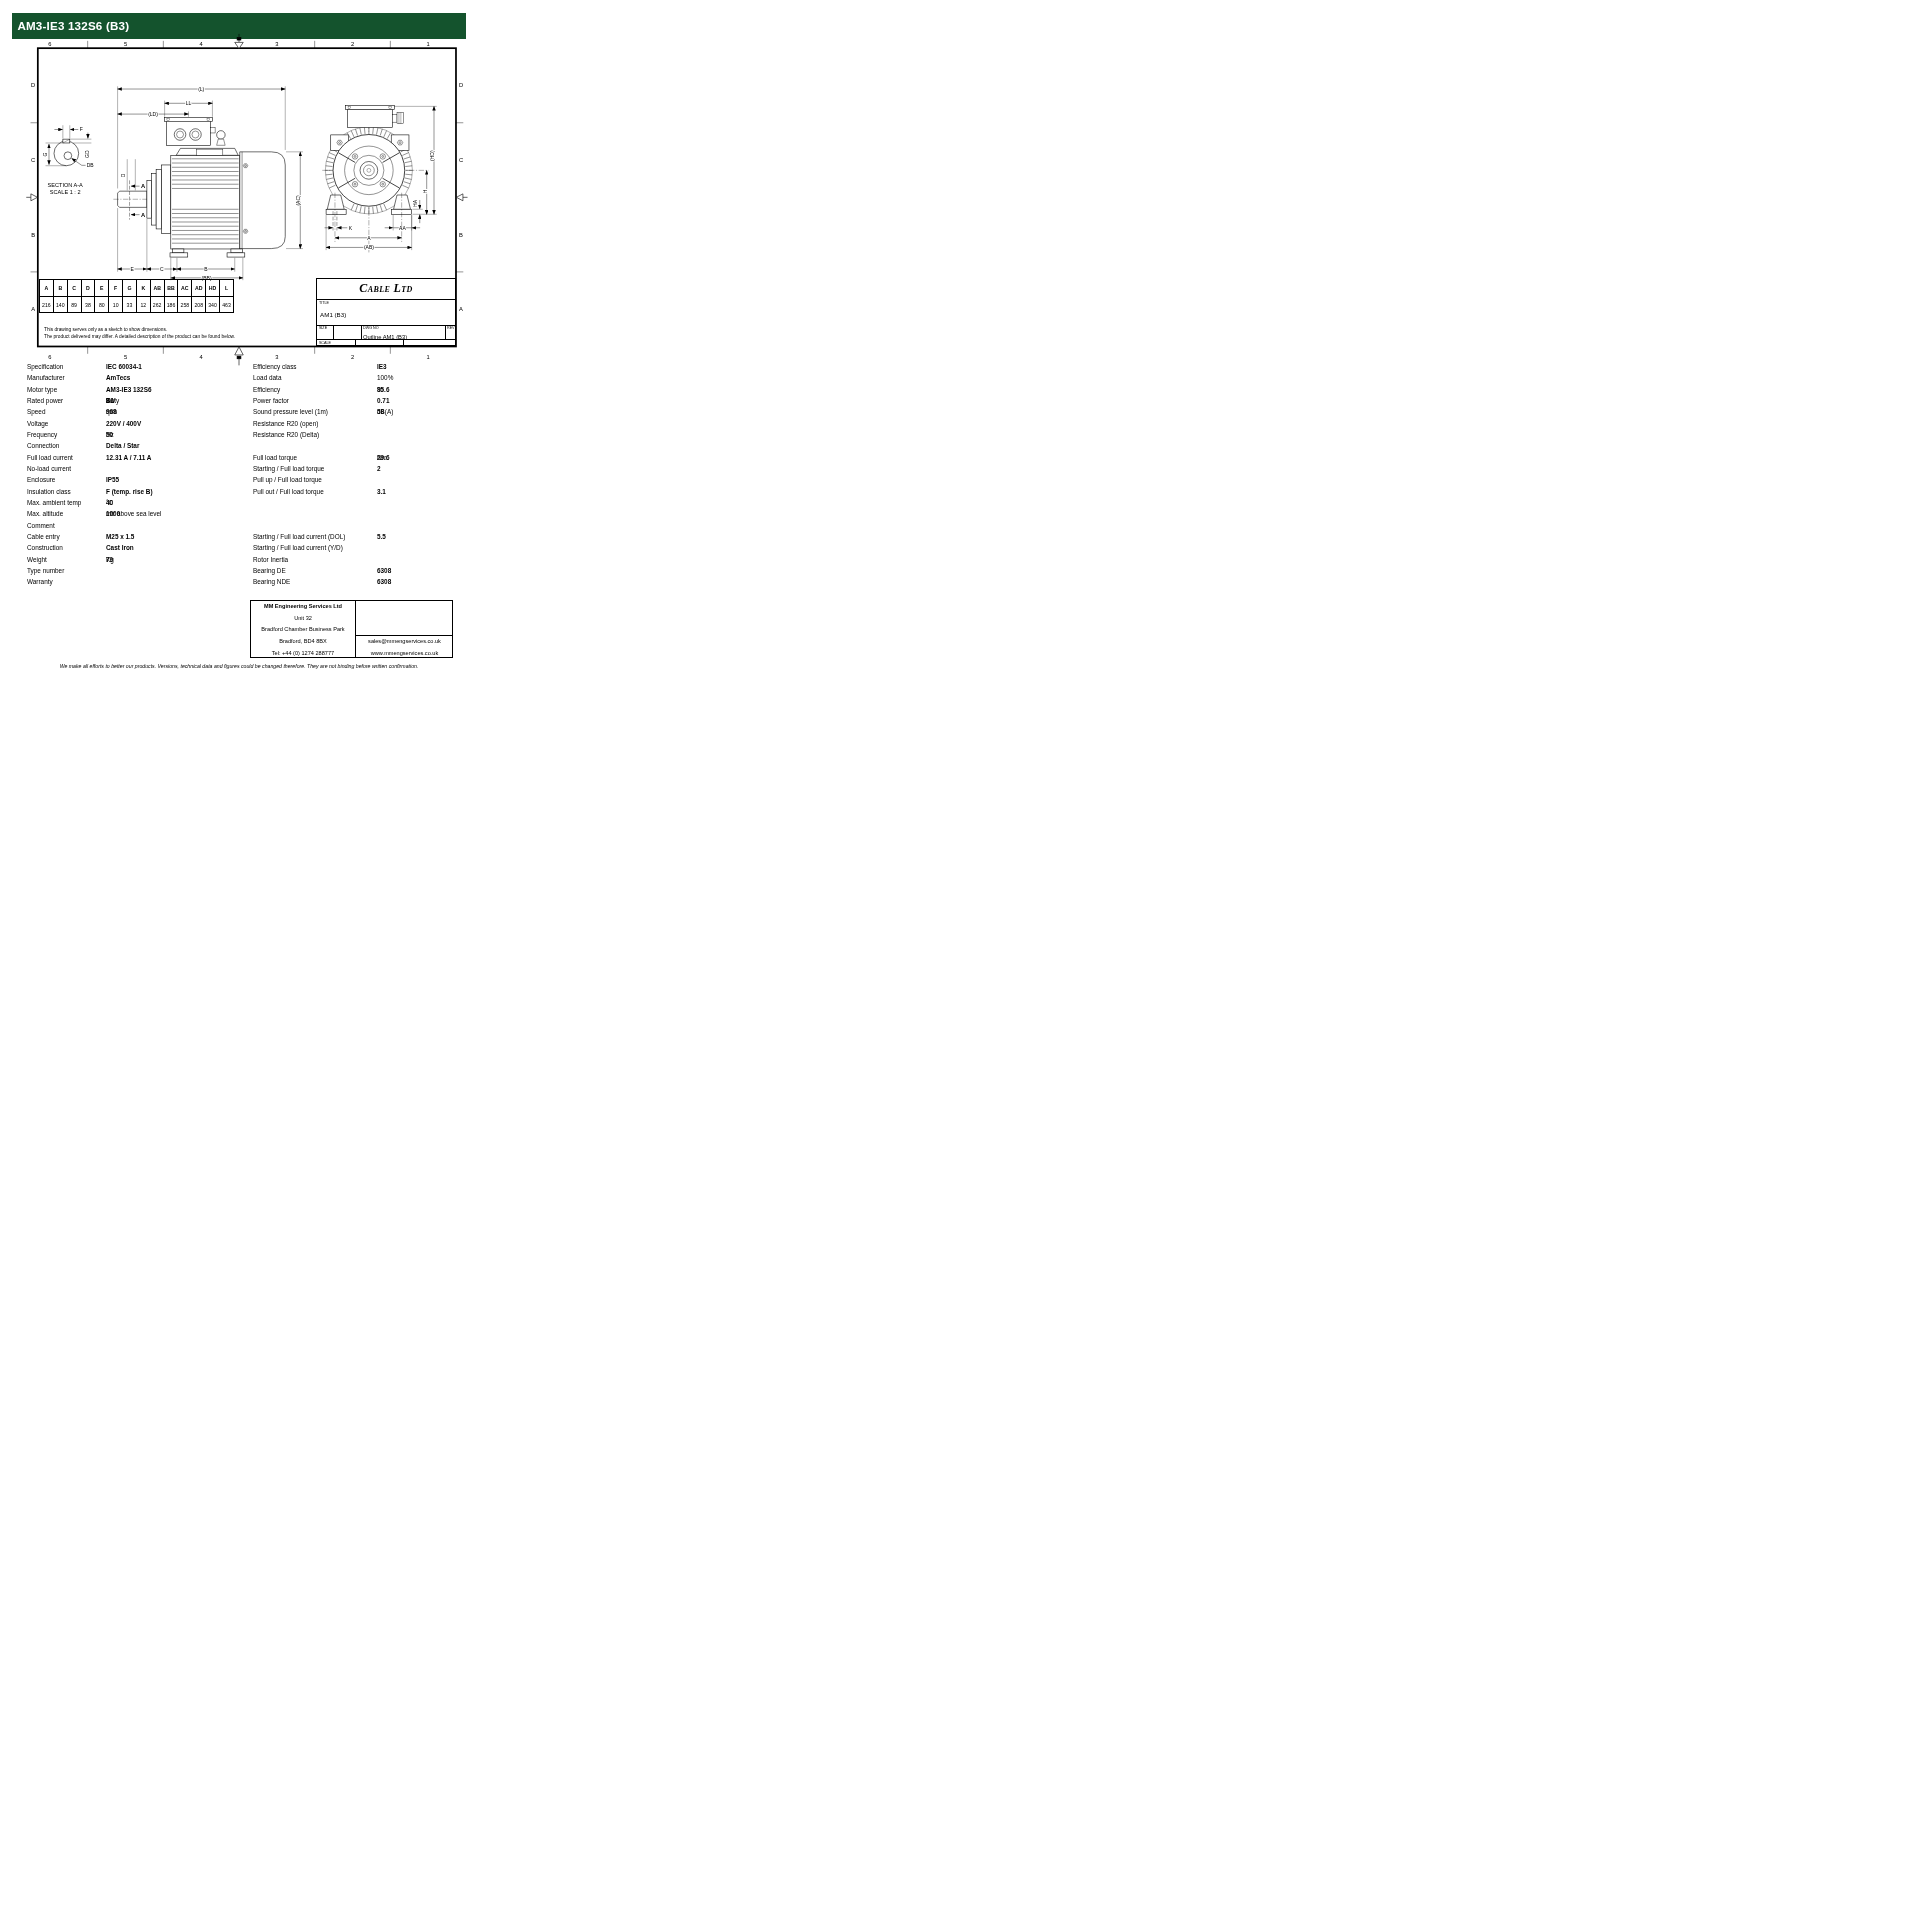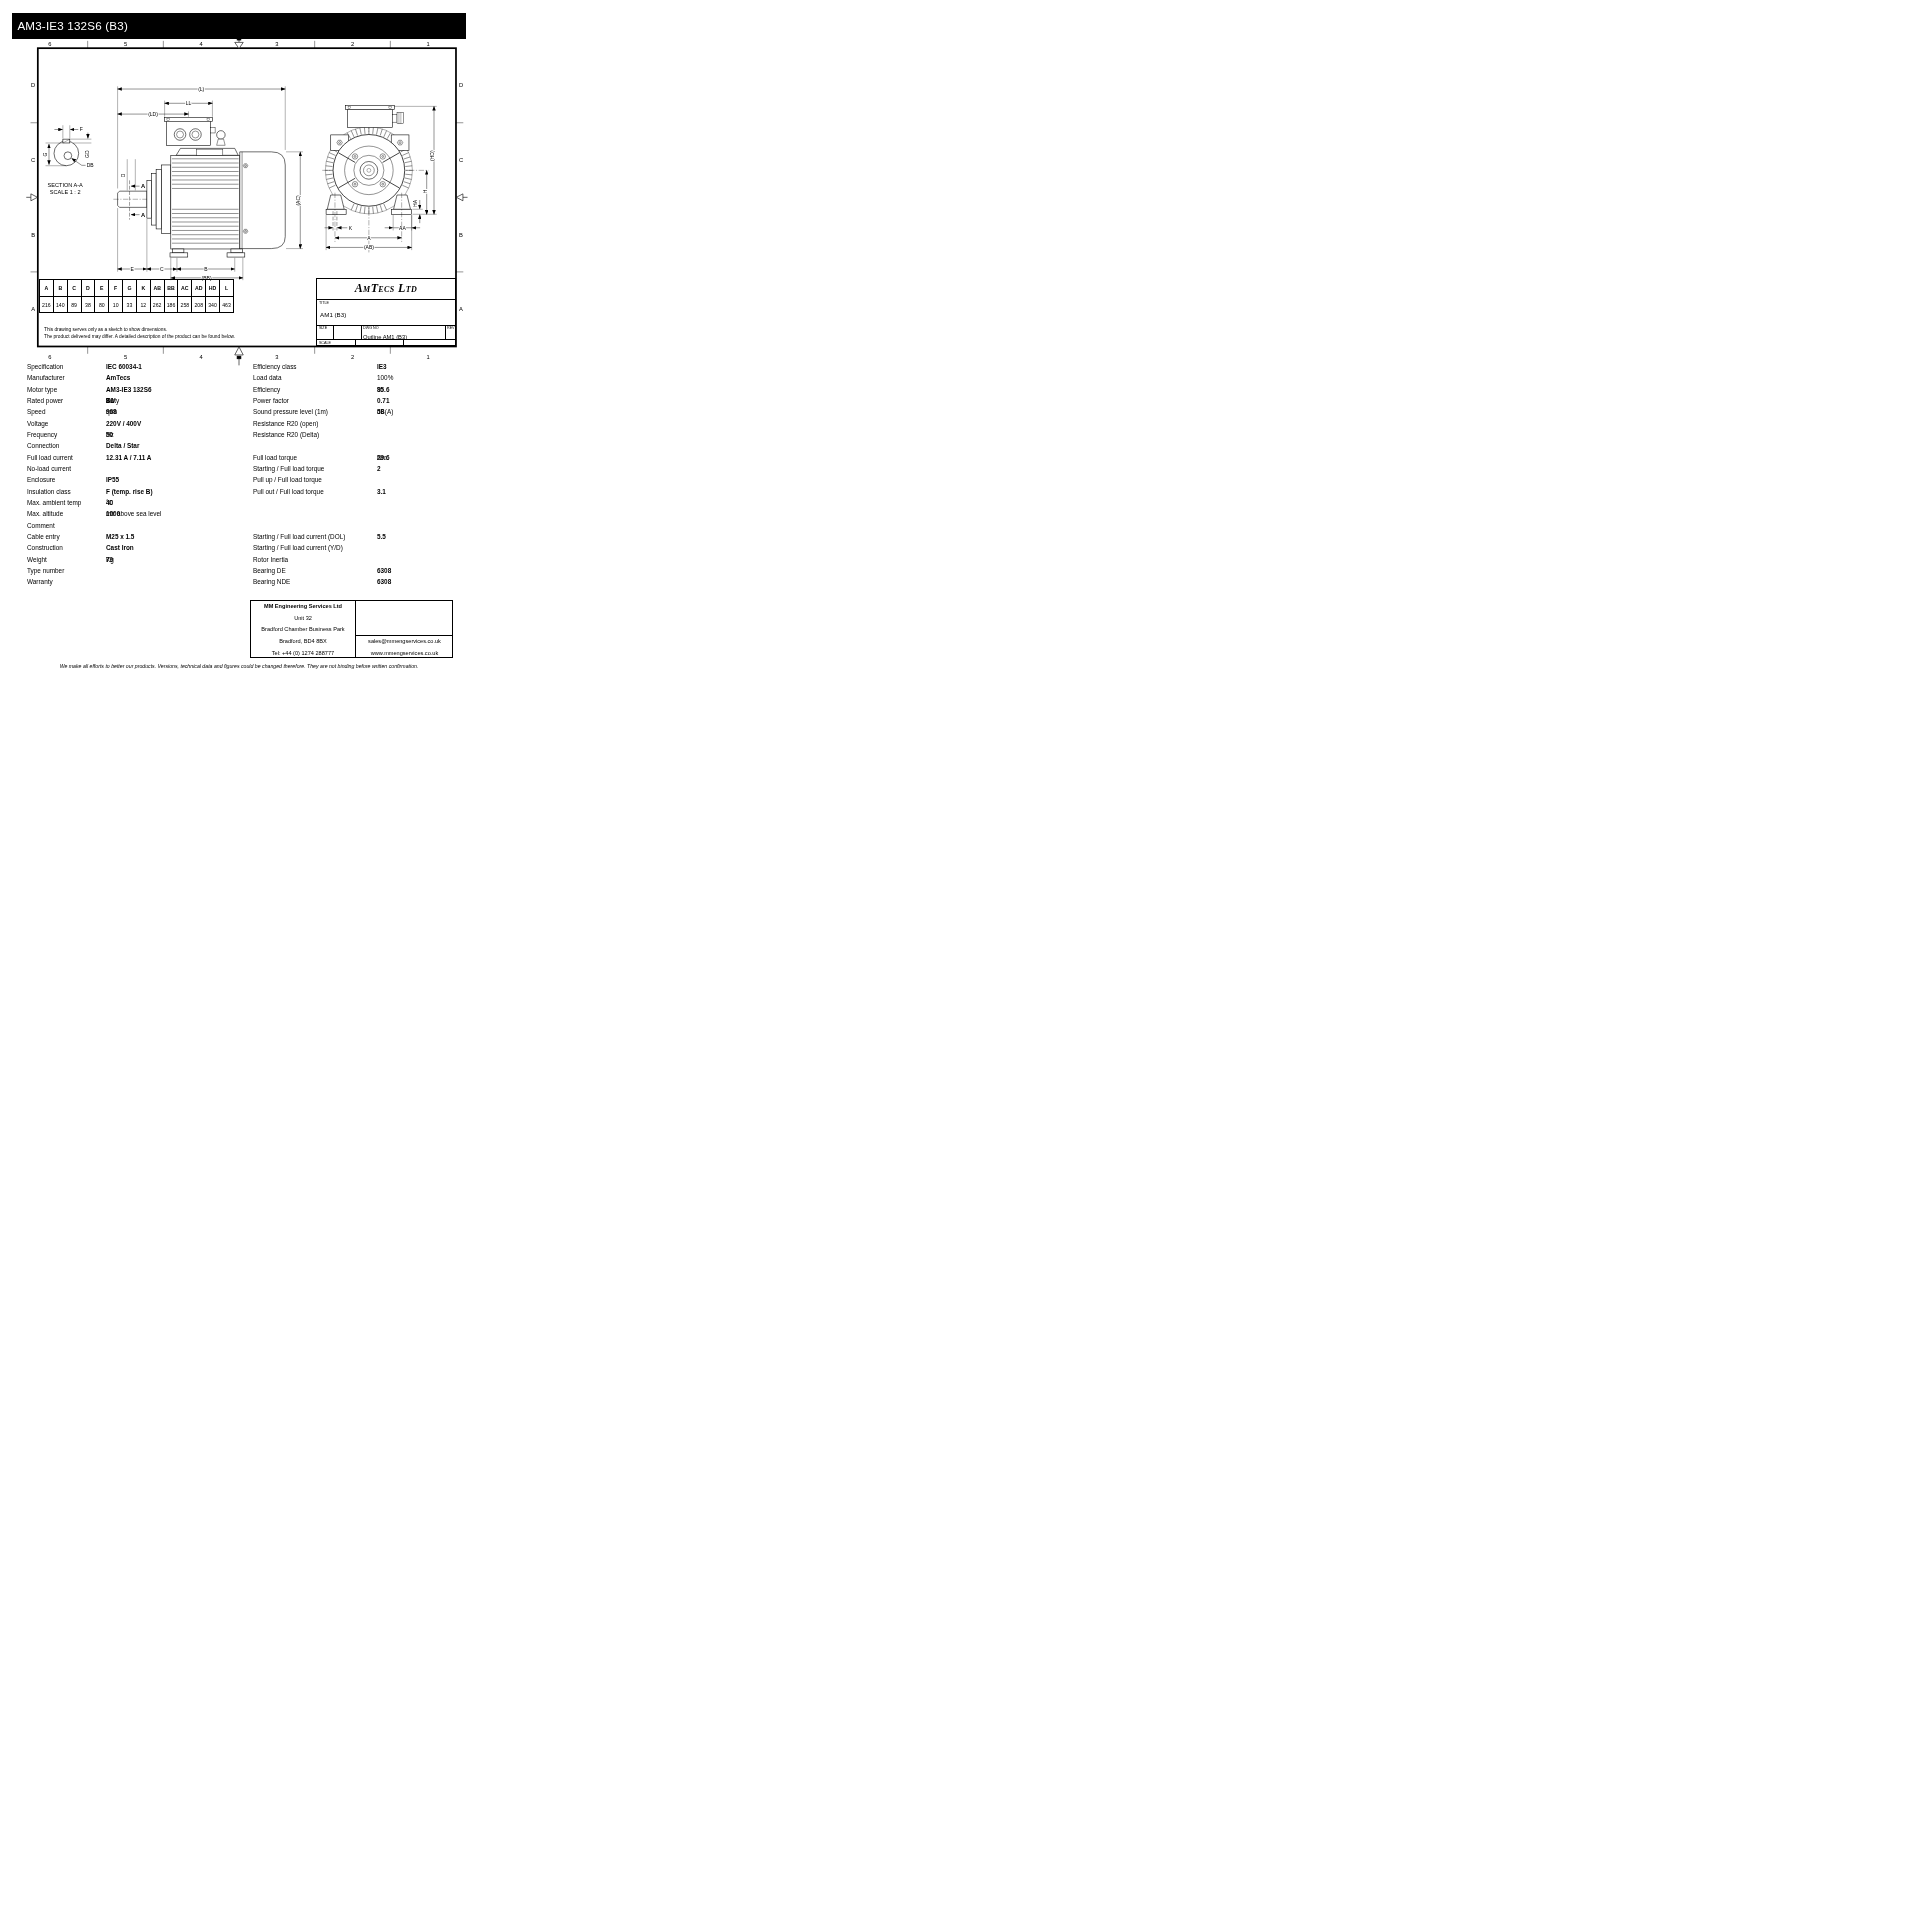--- a/index.html
+++ b/index.html
@@ -1,19 +1,19 @@
 <!DOCTYPE html>
 <html style="font-size:6.2px"><head>
 <meta charset="utf-8">
 <style>
   html,body{margin:0;padding:0}
   body{width:478px;height:676px;position:relative;background:#fff;color:#000;
        font-family:"Liberation Sans",sans-serif;overflow:hidden}
-  #bluebar{position:absolute;left:12px;top:12.7px;width:454px;height:26.6px;background:#000000;
-       color:#fff;font-size:11.6px;font-weight:normal;line-height:26.6px;padding-left:5.4px;box-sizing:border-box;
+  #bluebar{position:absolute;left:12px;top:12.7px;width:454px;height:26.6px;background:#14532d;
+       color:#fff;font-size:11.6px;font-weight:bold;line-height:26.6px;padding-left:5.4px;box-sizing:border-box;
        letter-spacing:0.2px}
   svg#dwg{position:absolute;left:0;top:0}
   .ln{stroke:#000;stroke-width:1.1;fill:none}
   .thin{stroke:#000;stroke-width:.8;fill:none}
   .med{stroke:#000;stroke-width:1.5;fill:none}
   .thk{stroke:#000;stroke-width:1.9;fill:none}
   .wht{fill:#fff}
   .cl{stroke:#000;stroke-width:.8;fill:none;stroke-dasharray:14 4 3 4}
   .dsh{stroke:#000;stroke-width:1;fill:none;stroke-dasharray:10 4}
   text{font-family:"Liberation Sans",sans-serif;fill:#000}
@@ -398,21 +398,21 @@
 
 <div id="tblock">
   <div class="tb-line" style="left:0;top:20.4px;width:100%;height:0.8px"></div>
   <div class="tb-line" style="left:0;top:46px;width:100%;height:0.8px"></div>
   <div class="tb-line" style="left:0;top:60px;width:100%;height:0.6px"></div>
   <div class="tb-line" style="left:16px;top:47px;width:0.6px;height:13.5px"></div>
   <div class="tb-line" style="left:44px;top:47px;width:0.6px;height:13.5px"></div>
   <div class="tb-line" style="left:128px;top:47px;width:0.6px;height:13.5px"></div>
   <div class="tb-line" style="left:38px;top:60px;width:0.6px;height:7px"></div>
   <div class="tb-line" style="left:86px;top:60px;width:0.6px;height:7px"></div>
-  <div id="tb-company">AmTecs Ltd</div>
+  <div id="tb-company">Cable Ltd</div>
   <span class="tb-small" style="left:1.9px;top:21.6px">TITLE</span>
   <div id="tb-title">AM1 (B3)</div>
   <span class="tb-small" style="left:1.9px;top:47px">SIZE</span>
   <span class="tb-small" style="left:46px;top:47px">DWG NO</span>
   <span class="tb-small" style="left:130px;top:47px">REV</span>
   <div id="tb-dwg">Outline AM1 (B3)</div>
   <span class="tb-small" style="left:1.9px;top:62px">SCALE</span>
 </div>
 
 <div id="specs">

